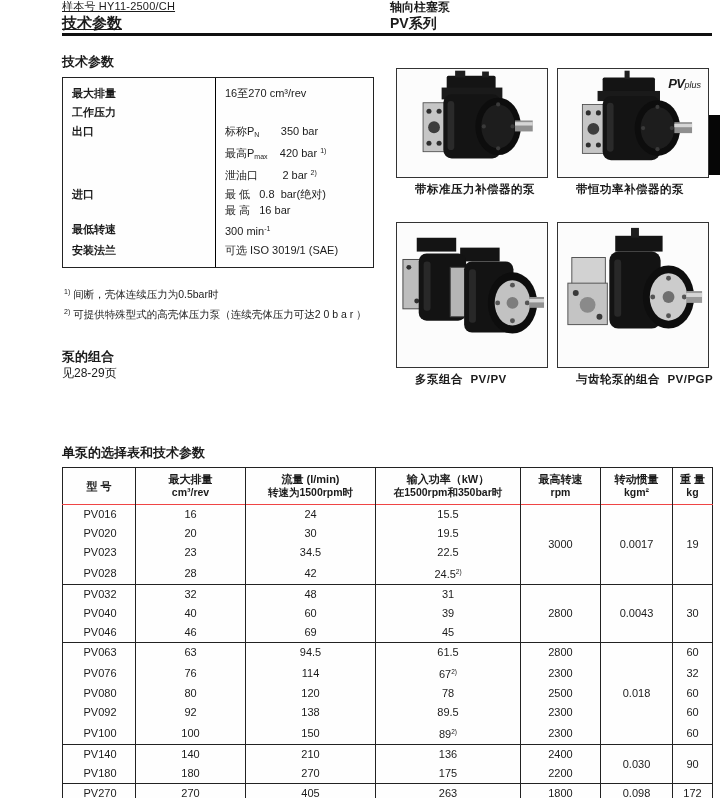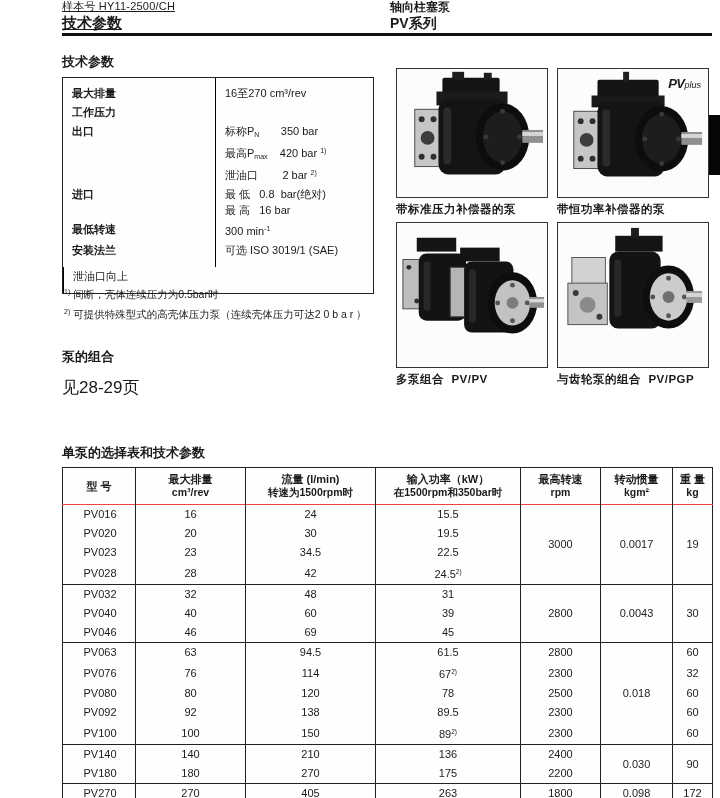--- a/index.html
+++ b/index.html
@@ -28,32 +28,32 @@
   .spec-label, .spec-values { font-size:11px; line-height:16px; }
   .spec-label { font-weight:bold; padding:1px 4px 2px 9px; }
   .spec-values { border-left:1px solid #000000; padding:1px 4px 2px 9px; white-space:pre; min-height:18px; }
   .spec-table > :nth-child(1), .spec-table > :nth-child(2) { padding-top:7px; }
   .spec-table > :nth-last-child(1), .spec-table > :nth-last-child(2) { padding-bottom:9px; }
 
   .footnotes { position:absolute; left:64px; top:283px; font-size:10.5px; line-height:17px; }
   .footnote sup { font-size:7px; }
 
   .combo-title { position:absolute; left:62px; top:348px; font-size:13px; font-weight:bold; }
-  .combo-ref  { position:absolute; left:62px; top:376px; font-size:17px;text-align:center; }
+  .combo-ref  { position:absolute; left:62px; top:365px; font-size:12px;text-align:center; }
 
   
   .gallery-item { position:absolute; width:152px; }
   .item-0 { left:396px; top:68px; }
   .item-1 { left:557px; top:68px; }
   .item-2 { left:396px; top:222px; }
   .item-3 { left:557px; top:222px; }
   .photo-box { position:relative; border:1px solid #333; background:#fcfcfc; width:152px; overflow:hidden; }
-  .photo-tall { height:146px; } .photo-short { height:130px; }
+  .photo-tall { height:146px; } .photo-short { height:110px; }
   .photo-box svg { display:block; width:100%; height:100%; }
-  .caption { margin-top:4px; font-size:11.5px; font-weight:bold; letter-spacing:.5px; white-space:pre; }
+  .caption { margin-top:4px; font-size:11.5px; font-weight:bold; letter-spacing:.5px; white-space:pre;margin-left:19px; }
   .badge { position:absolute; top:5px; right:7px; }
   .badge-bold { font-weight:bold; font-size:13px; font-style:italic; letter-spacing:-0.5px; }
   .badge-italic { font-style:italic; font-size:9px; }
 
   
   .sel-title { position:absolute; left:62px; top:444px; font-size:13px; font-weight:bold; }
   .sel-table { position:absolute; left:62px; top:467px; width:650px;
                border-collapse:collapse; table-layout:fixed; border:1.5px solid #222; background:#fefefe; }
   .sel-table th, .sel-table td { border-left:1px solid #222; }
   .sel-table th:first-child, .sel-table td:first-child { border-left:none; }
@@ -87,21 +87,20 @@
     <div class="spec-label">工作压力</div>
     <div class="spec-values"></div>
     <div class="spec-label">出口</div>
     <div class="spec-values"><div class="spec-line">标称P<sub>N</sub>       350 bar</div><div class="spec-line">最高P<sub>max</sub>    420 bar <sup>1)</sup></div><div class="spec-line">泄油口        2 bar <sup>2)</sup></div></div>
     <div class="spec-label">进口</div>
     <div class="spec-values"><div class="spec-line">最 低   0.8  bar(绝对)</div><div class="spec-line">最 高   16 bar</div></div>
     <div class="spec-label">最低转速</div>
     <div class="spec-values"><div class="spec-line">300 min<sup>-1</sup></div></div>
     <div class="spec-label">安装法兰</div>
     <div class="spec-values"><div class="spec-line">可选 ISO 3019/1 (SAE)</div></div>
-    <div class="spec-values"><div class="spec-line">泄油口向上</div></div>
   </div>
 
 <div class="footnotes">
   <div class="footnote"><sup>1)</sup><span> 间断，壳体连续压力为0.5bar时</span></div>
   <div class="footnote"><sup>2)</sup><span> 可提供特殊型式的高壳体压力泵（连续壳体压力可达2 0 b a r ）</span></div>
 </div>
 
 <div class="combo-title">泵的组合</div>
 <div class="combo-ref">见28-29页</div>
 

